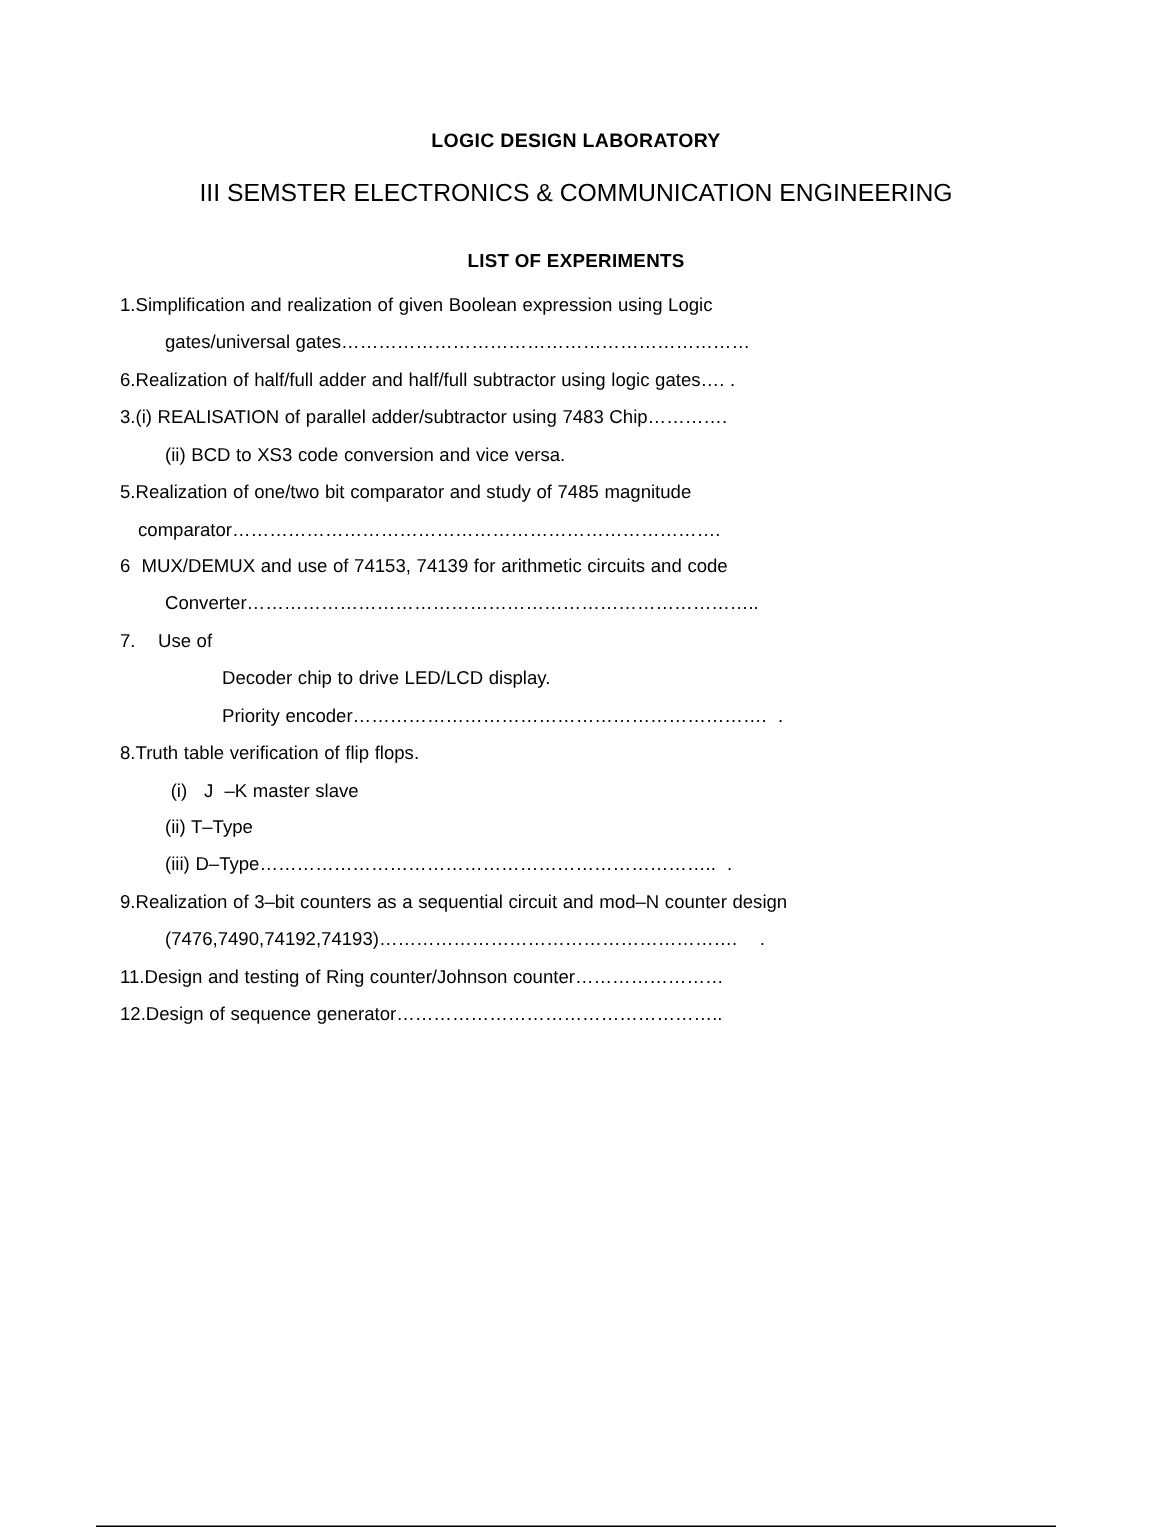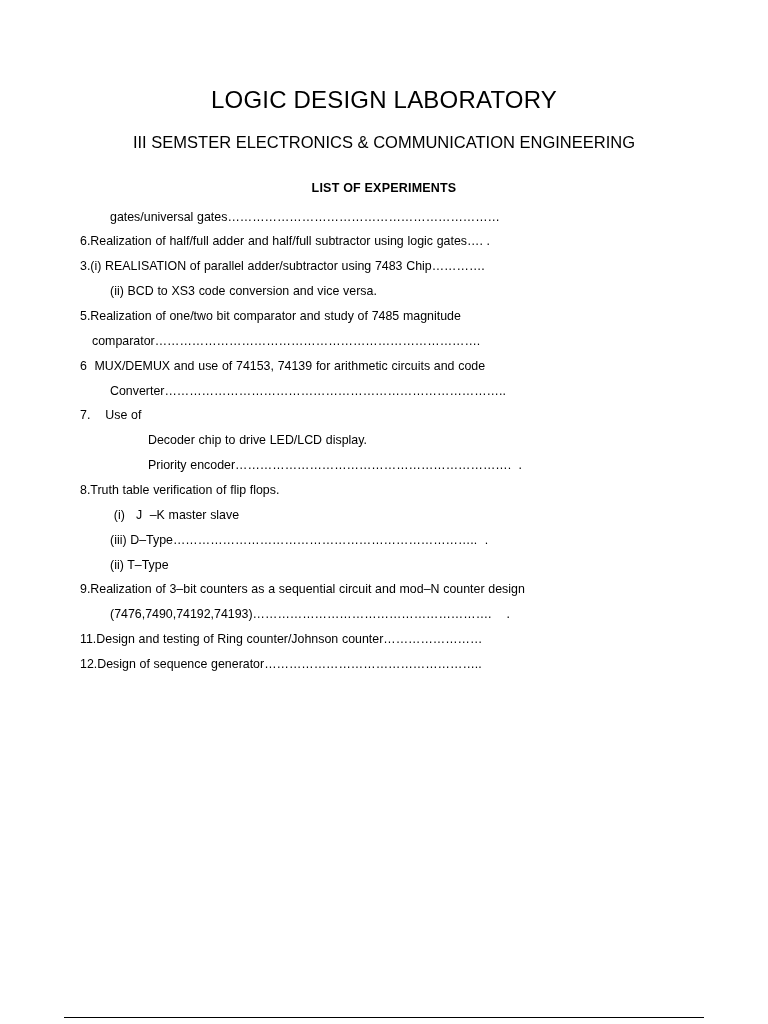--- a/index.html
+++ b/index.html
@@ -17,22 +17,22 @@
   }
   .page {
     position: relative;
     width: 768px;
     height: 1024px;
     box-sizing: border-box;
     padding: 0;
   }
   .doc-title {
     text-align: center;
-    font-size: 24px;
-    font-weight: 400;
+    font-size: 13px;
+    font-weight: 700;
     letter-spacing: 0.2px;
     margin: 86px 0 0 0;
     padding: 0 87px;
     line-height: 1.2;
   }
   .doc-subtitle {
     text-align: center;
     font-size: 16.5px;
     font-weight: 400;
     margin: 18px 0 0 0;
@@ -75,35 +75,36 @@
 
 <div class="page">
 
   <h1 class="doc-title">LOGIC DESIGN  LABORATORY</h1>
 
   <h2 class="doc-subtitle">III SEMSTER ELECTRONICS &amp; COMMUNICATION ENGINEERING</h2>
 
   <div class="section-heading">LIST OF EXPERIMENTS</div>
 
   <div class="experiments">
+    <div class="exp-line">1.Simplification and realization of given Boolean expression using Logic</div>
     <div class="exp-line indent-2">gates/universal gates…………………………………………………………</div>
     <div class="exp-line">6.Realization of half/full adder and half/full subtractor using logic gates…. .</div>
     <div class="exp-line">3.(i) REALISATION of parallel adder/subtractor using 7483 Chip………….</div>
     <div class="exp-line indent-2">(ii) BCD to XS3 code conversion and vice versa.</div>
     <div class="exp-line">5.Realization of one/two bit comparator and study of 7485 magnitude</div>
     <div class="exp-line indent-4">comparator…………………………………………………………………….</div>
     <div class="exp-line">6  MUX/DEMUX and use of 74153, 74139 for arithmetic circuits and code</div>
     <div class="exp-line indent-2">Converter………………………………………………………………………..</div>
     <div class="exp-line">7.    Use of</div>
     <div class="exp-line indent-3">Decoder chip to drive LED/LCD display.</div>
     <div class="exp-line indent-3">Priority encoder………………………………………………………….  .</div>
     <div class="exp-line">8.Truth table verification of flip flops.</div>
     <div class="exp-line indent-2"> (i)   J  –K master slave</div>
+    <div class="exp-line indent-2">(ii) T–Type</div>
     <div class="exp-line indent-2">(iii) D–Type………………………………………………………………..  .</div>
-    <div class="exp-line indent-2">(ii) T–Type</div>
     <div class="exp-line">9.Realization of 3–bit counters as a sequential circuit and mod–N counter design</div>
     <div class="exp-line indent-2">(7476,7490,74192,74193)………………………………………………….    .</div>
     <div class="exp-line">11.Design and testing of Ring counter/Johnson counter……………………</div>
     <div class="exp-line">12.Design of sequence generator……………………………………………..</div>
   </div>
 
   <div class="footer-rule"></div>
 
 </div>
 

